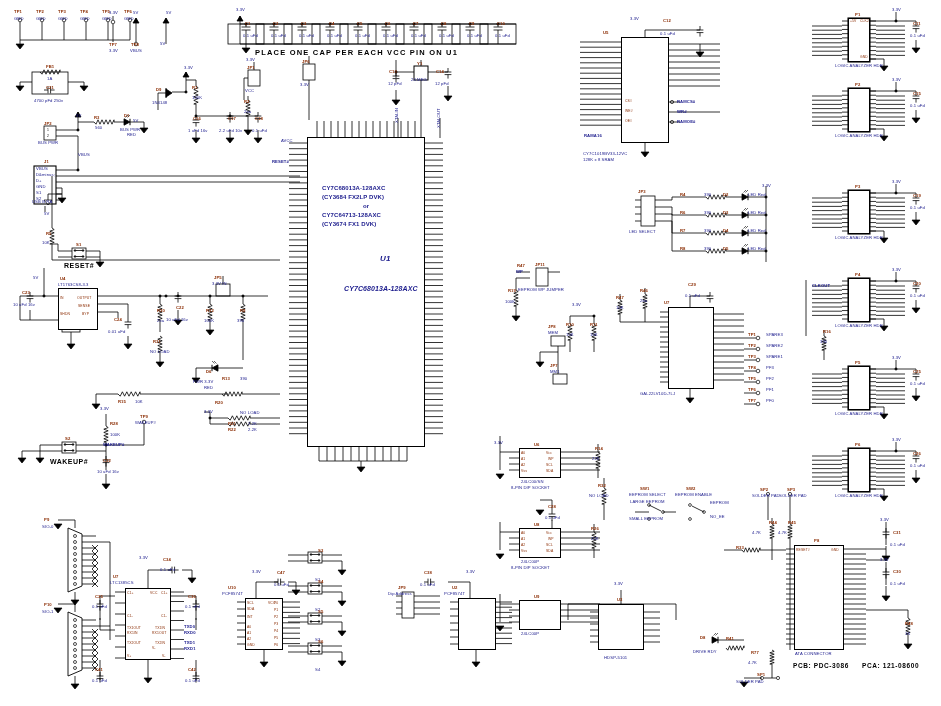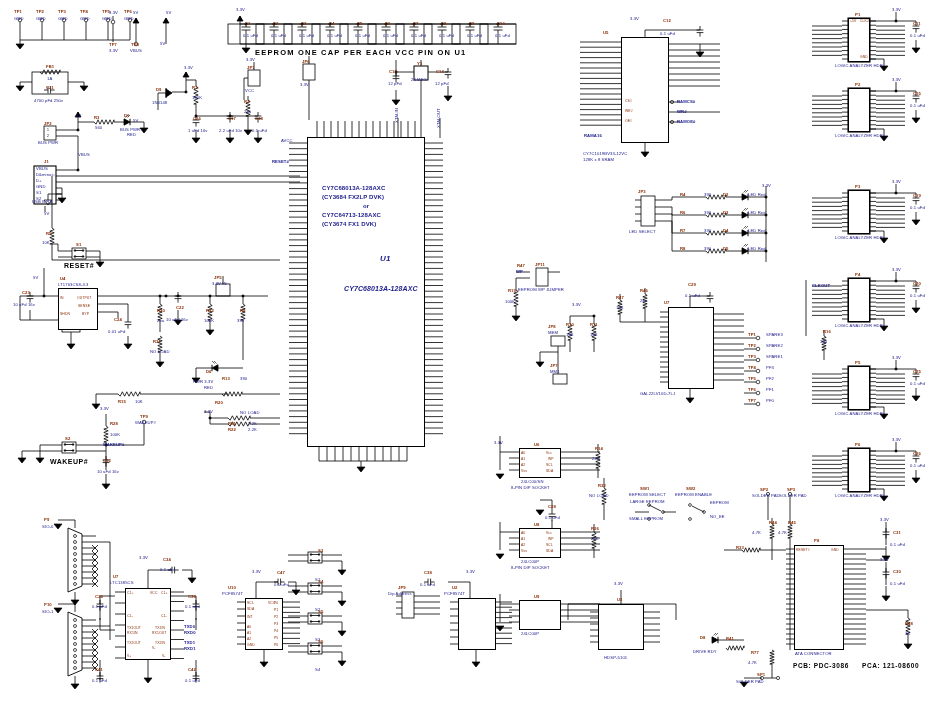--- a/index.html
+++ b/index.html
@@ -1527,21 +1527,21 @@
     <div class="lbl" style="left:143px;top:14px;">0.1 uFd</div>
     <div class="lbl ref" style="left:173px;top:2px;">C7</div>
     <div class="lbl" style="left:171px;top:14px;">0.1 uFd</div>
     <div class="lbl ref" style="left:201px;top:2px;">C8</div>
     <div class="lbl" style="left:199px;top:14px;">0.1 uFd</div>
     <div class="lbl ref" style="left:229px;top:2px;">C9</div>
     <div class="lbl" style="left:227px;top:14px;">0.1 uFd</div>
     <div class="lbl ref" style="left:257px;top:2px;">C10</div>
     <div class="lbl" style="left:255px;top:14px;">0.1 uFd</div>
   </div>
-  <div class="lbl title" style="left:255px;top:49px;">EEPROM ONE CAP PER EACH VCC PIN ON U1</div>
+  <div class="lbl title" style="left:255px;top:49px;">PLACE ONE CAP PER EACH VCC PIN ON U1</div>
 
   <div class="lbl ref" style="left:417px;top:62px;">Y1</div>
   <div class="lbl" style="left:411px;top:78px;">24 MEG</div>
   <div class="lbl ref" style="left:389px;top:70px;">C13</div>
   <div class="lbl" style="left:388px;top:82px;">12 pFd</div>
   <div class="lbl ref" style="left:436px;top:70px;">C14</div>
   <div class="lbl" style="left:435px;top:82px;">12 pFd</div>
   <div class="lbl" style="left:395px;top:123px;transform:rotate(-90deg);transform-origin:0 0;">XTALIN</div>
   <div class="lbl" style="left:437px;top:128px;transform:rotate(-90deg);transform-origin:0 0;">XTALOUT</div>
 

